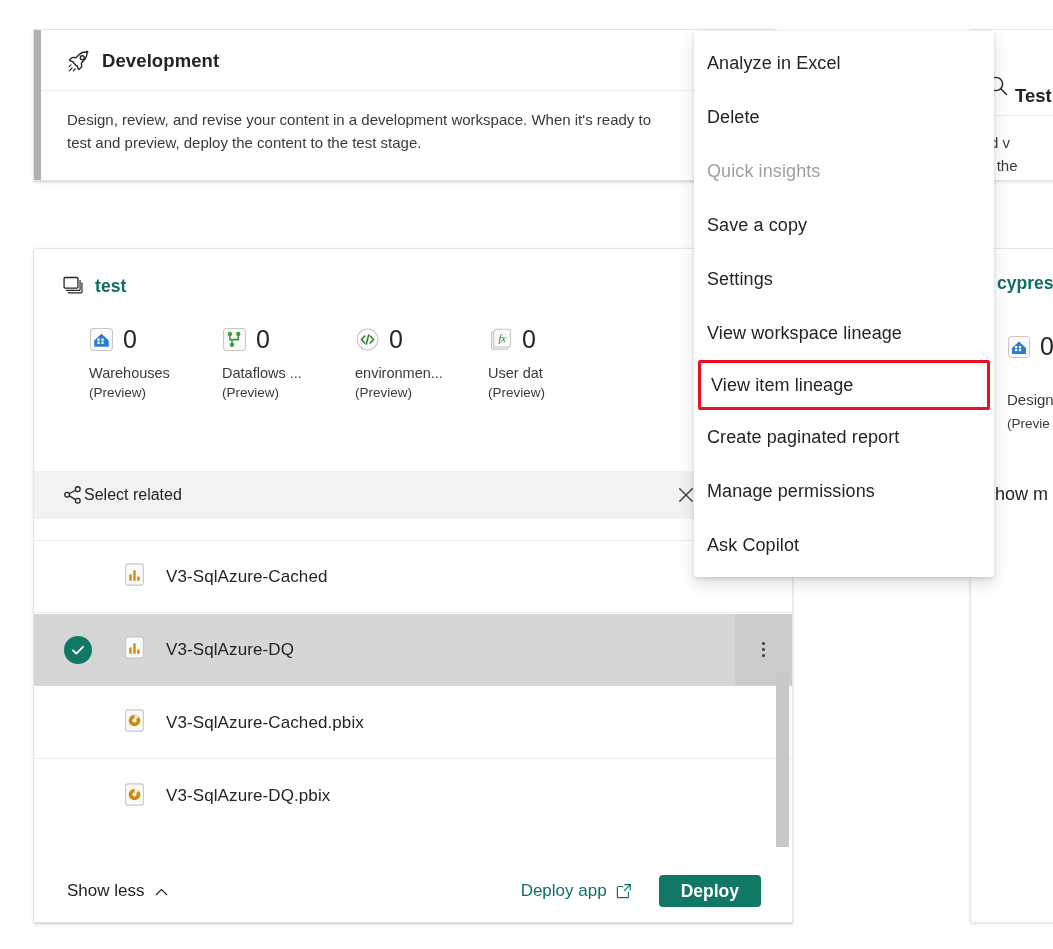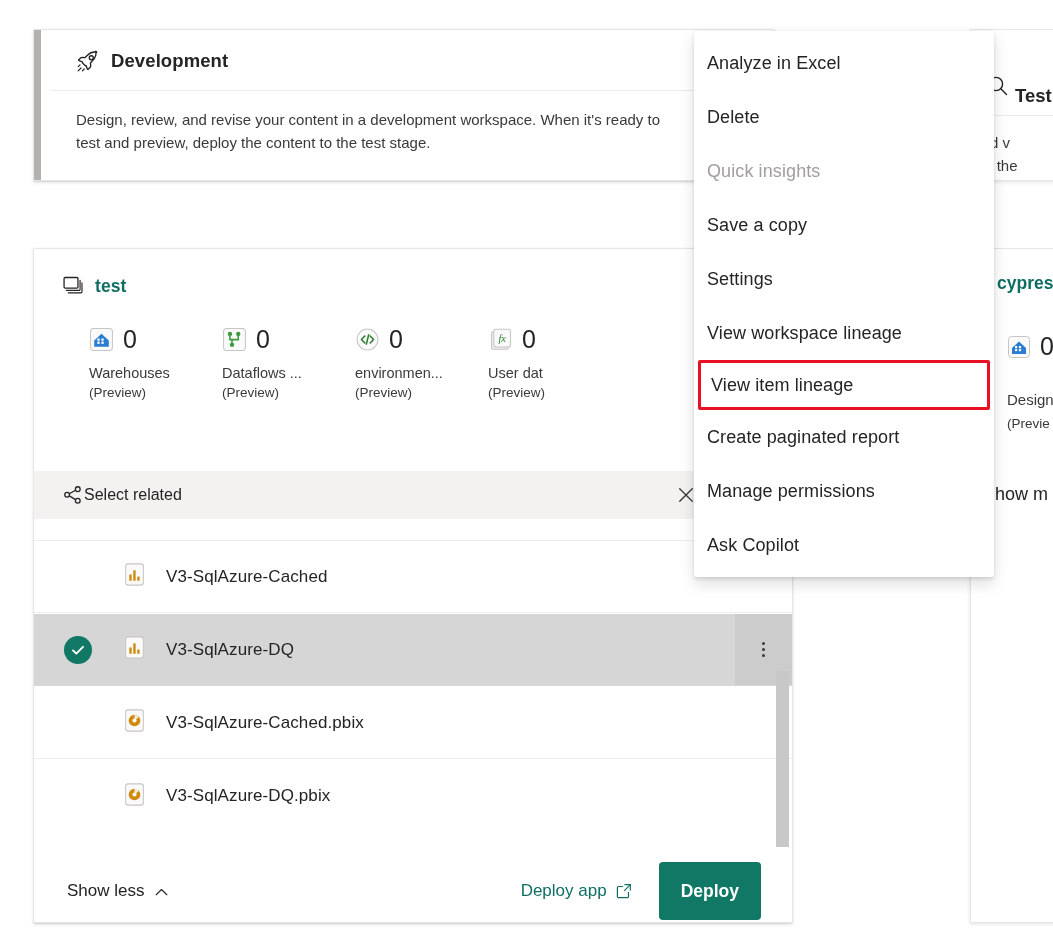--- a/index.html
+++ b/index.html
@@ -238,21 +238,21 @@
     cursor: pointer;
   }
   .deploy-btn {
     background: #117865;
     color: #ffffff;
     font-size: 17.5px;
     font-weight: bold;
     border: none;
     border-radius: 4px;
     padding: 0 22px;
-    height: 58px;
+    height: 32px;
     cursor: pointer;
     font-family: "Liberation Sans", sans-serif;
   }
 
   
   .context-menu {
     position: absolute;
     background: #ffffff;
     box-shadow: 0 1.2px 3.6px rgba(0,0,0,0.11), 0 6.4px 14.4px rgba(0,0,0,0.13);
     border-radius: 2px;
@@ -340,21 +340,21 @@
     <span style="font-size:25px;color:#242424;">0</span>
   </div>
   <div class="clip-text" style="left:36px; top:142px;">Design</div>
   <div style="position:absolute;left:36px;top:167px;font-size:13.5px;color:#3b3a39;white-space:nowrap;">(Previe</div>
 
   <div style="position:absolute;left:24px;top:235px;font-size:18px;color:#242424;white-space:nowrap;">how m</div>
 </div>
 
 <div class="stage-header-card" style="left:33px; top:29px; width:740px; height:150px;">
   <div class="stage-accent"></div>
-  <div style="margin-left:16px;">
+  <div style="margin-left:7px;">
     <div class="stage-title-row">
       <svg width="24" height="24" viewBox="0 0 24 24">
         <path d="M20.8 3.2c-3.3-.6-7 .7-9.4 3.1L9.1 8.6l-3-.3c-.5 0-1 .1-1.3.5l-2 2c-.3.3-.2.8.2.9l3.3 1.1c-.1.4 0 .8.3 1.1l2.5 2.5c.3.3.7.4 1.1.3l1.1 3.3c.1.4.6.5.9.2l2-2c.4-.4.5-.8.5-1.3l-.3-3 2.3-2.3c2.4-2.4 3.7-6.1 3.1-9.4z" fill="none" stroke="#242424" stroke-width="1.35" stroke-linejoin="round"></path>
         <circle cx="15.3" cy="8.7" r="2" fill="none" stroke="#242424" stroke-width="1.35"></circle>
         <line x1="2.2" y1="21.8" x2="5" y2="19" stroke="#242424" stroke-width="1.2" stroke-linecap="round"></line>
         <line x1="2.2" y1="17.6" x2="4" y2="15.8" stroke="#242424" stroke-width="1.2" stroke-linecap="round"></line>
         <line x1="6.4" y1="21.8" x2="8.2" y2="20" stroke="#242424" stroke-width="1.2" stroke-linecap="round"></line>
       </svg>
       <span class="stage-title">Development</span>
     </div>

